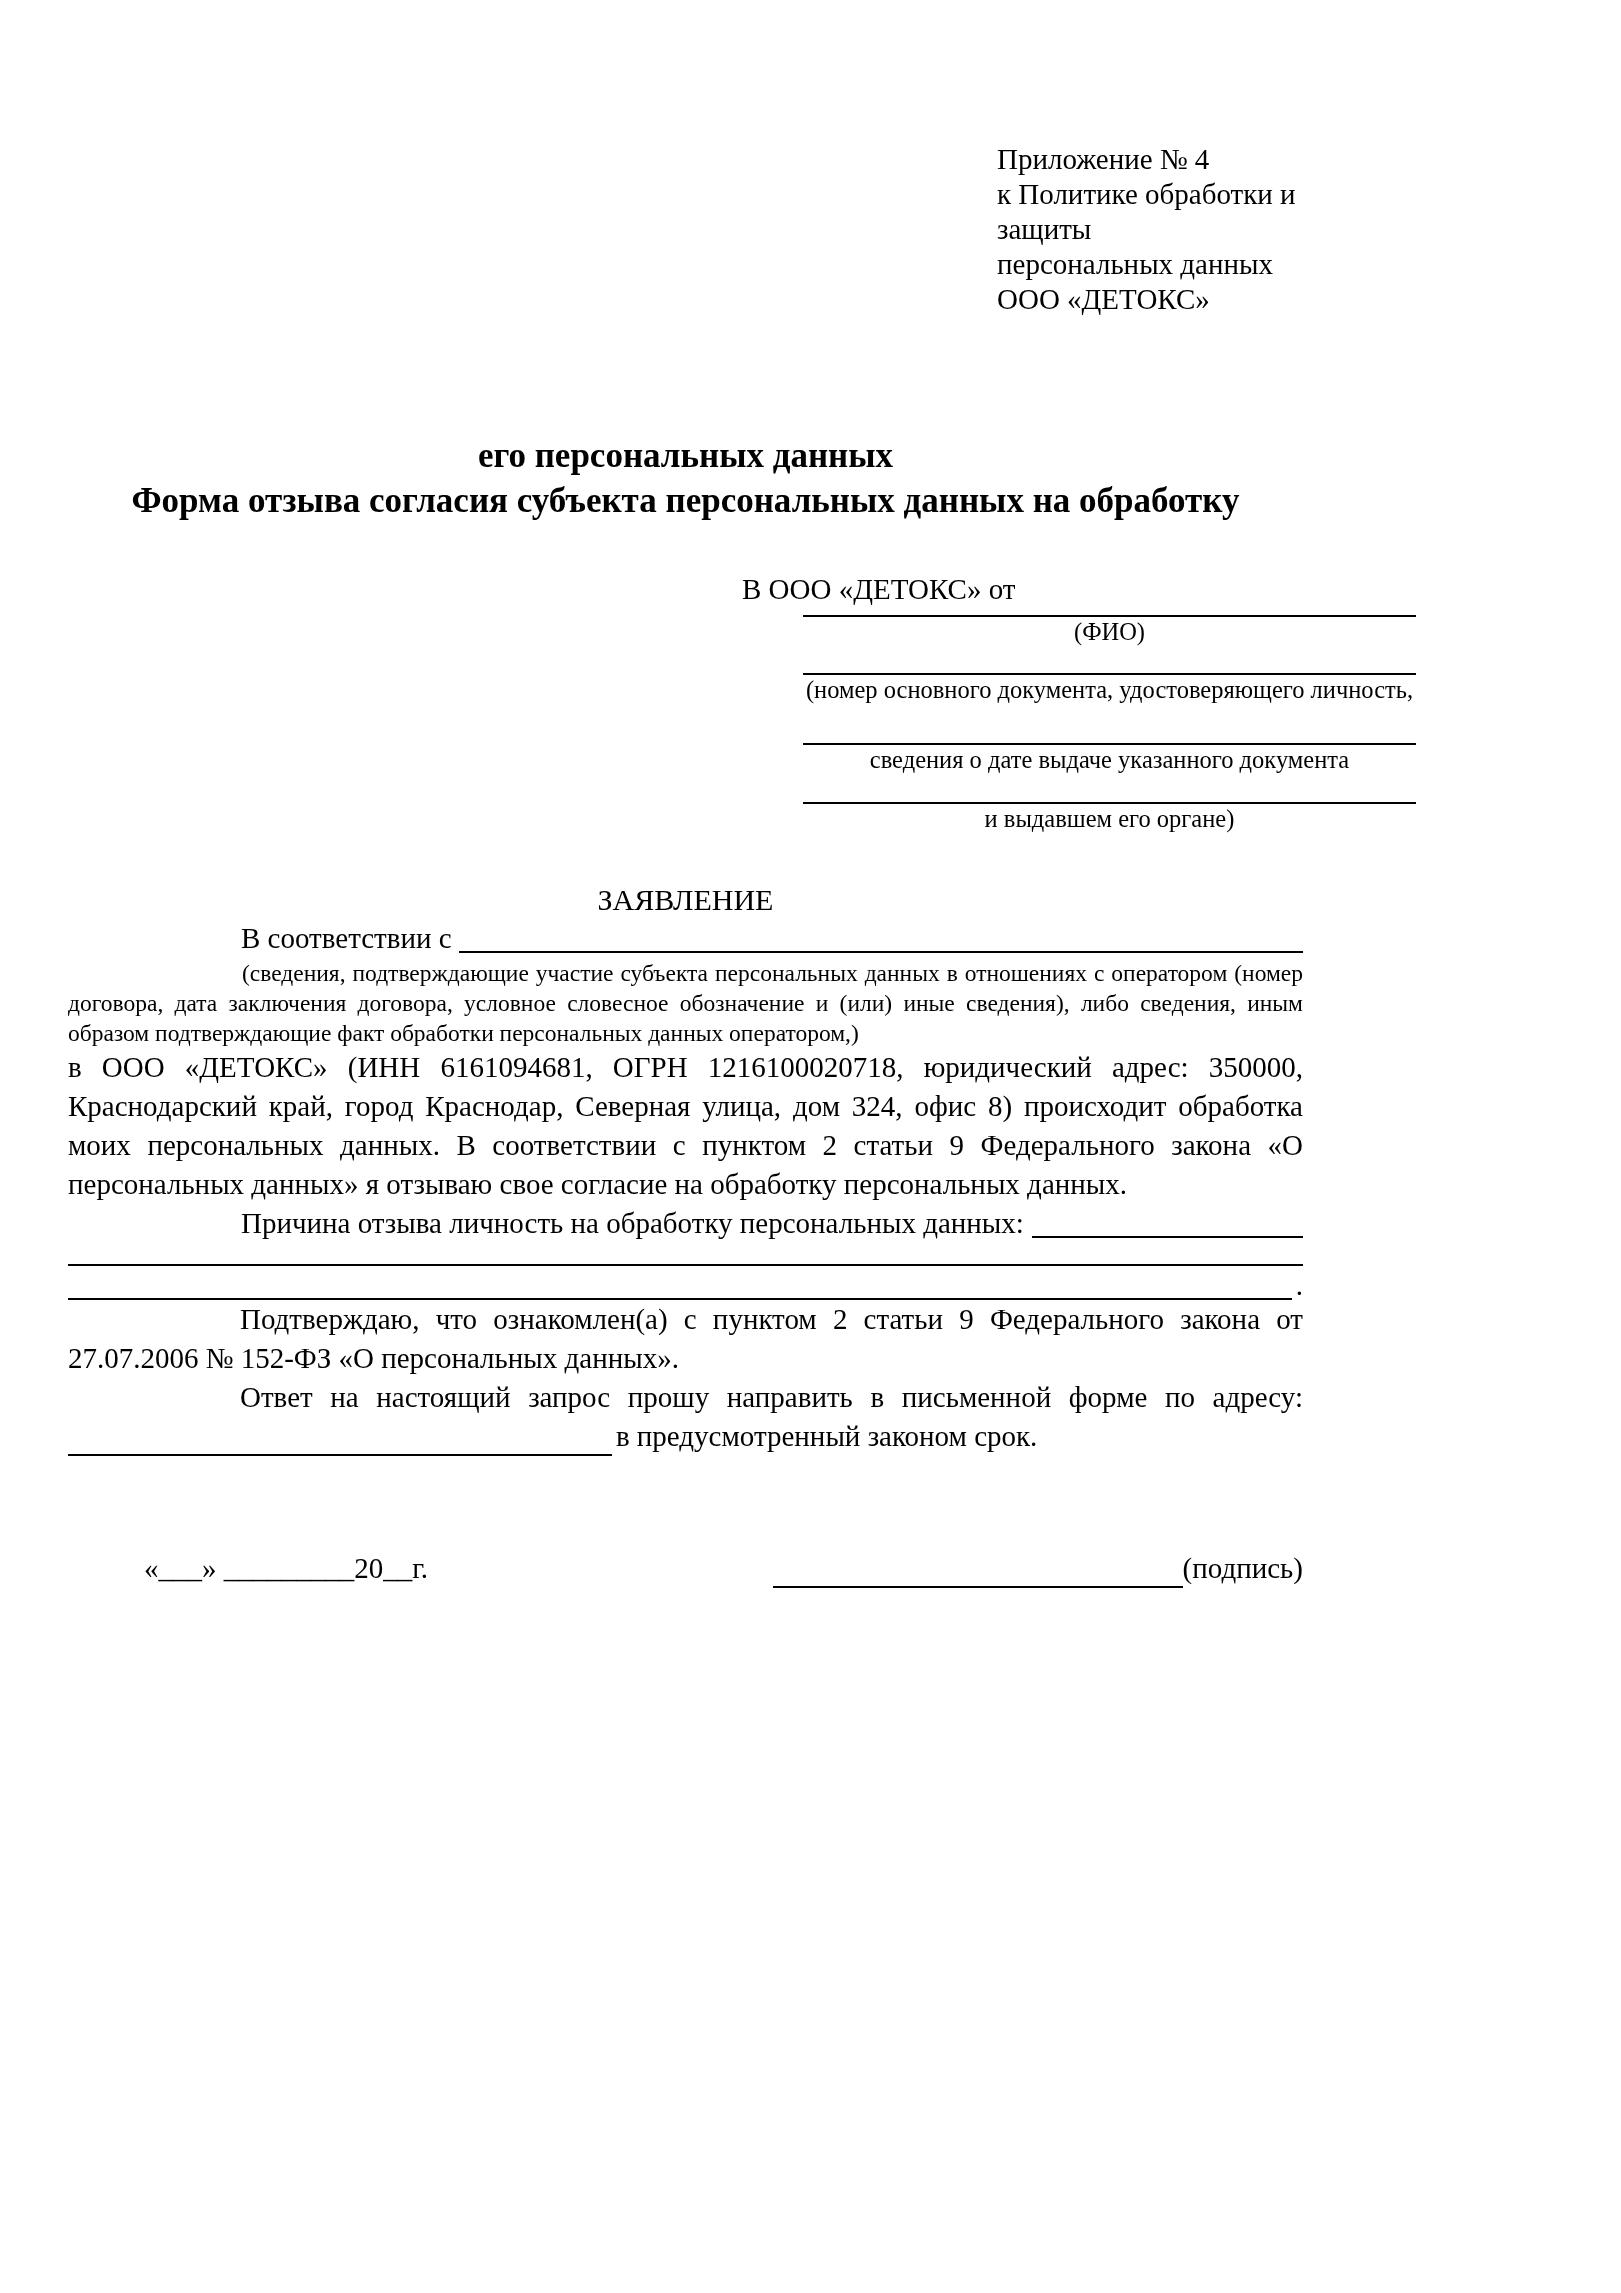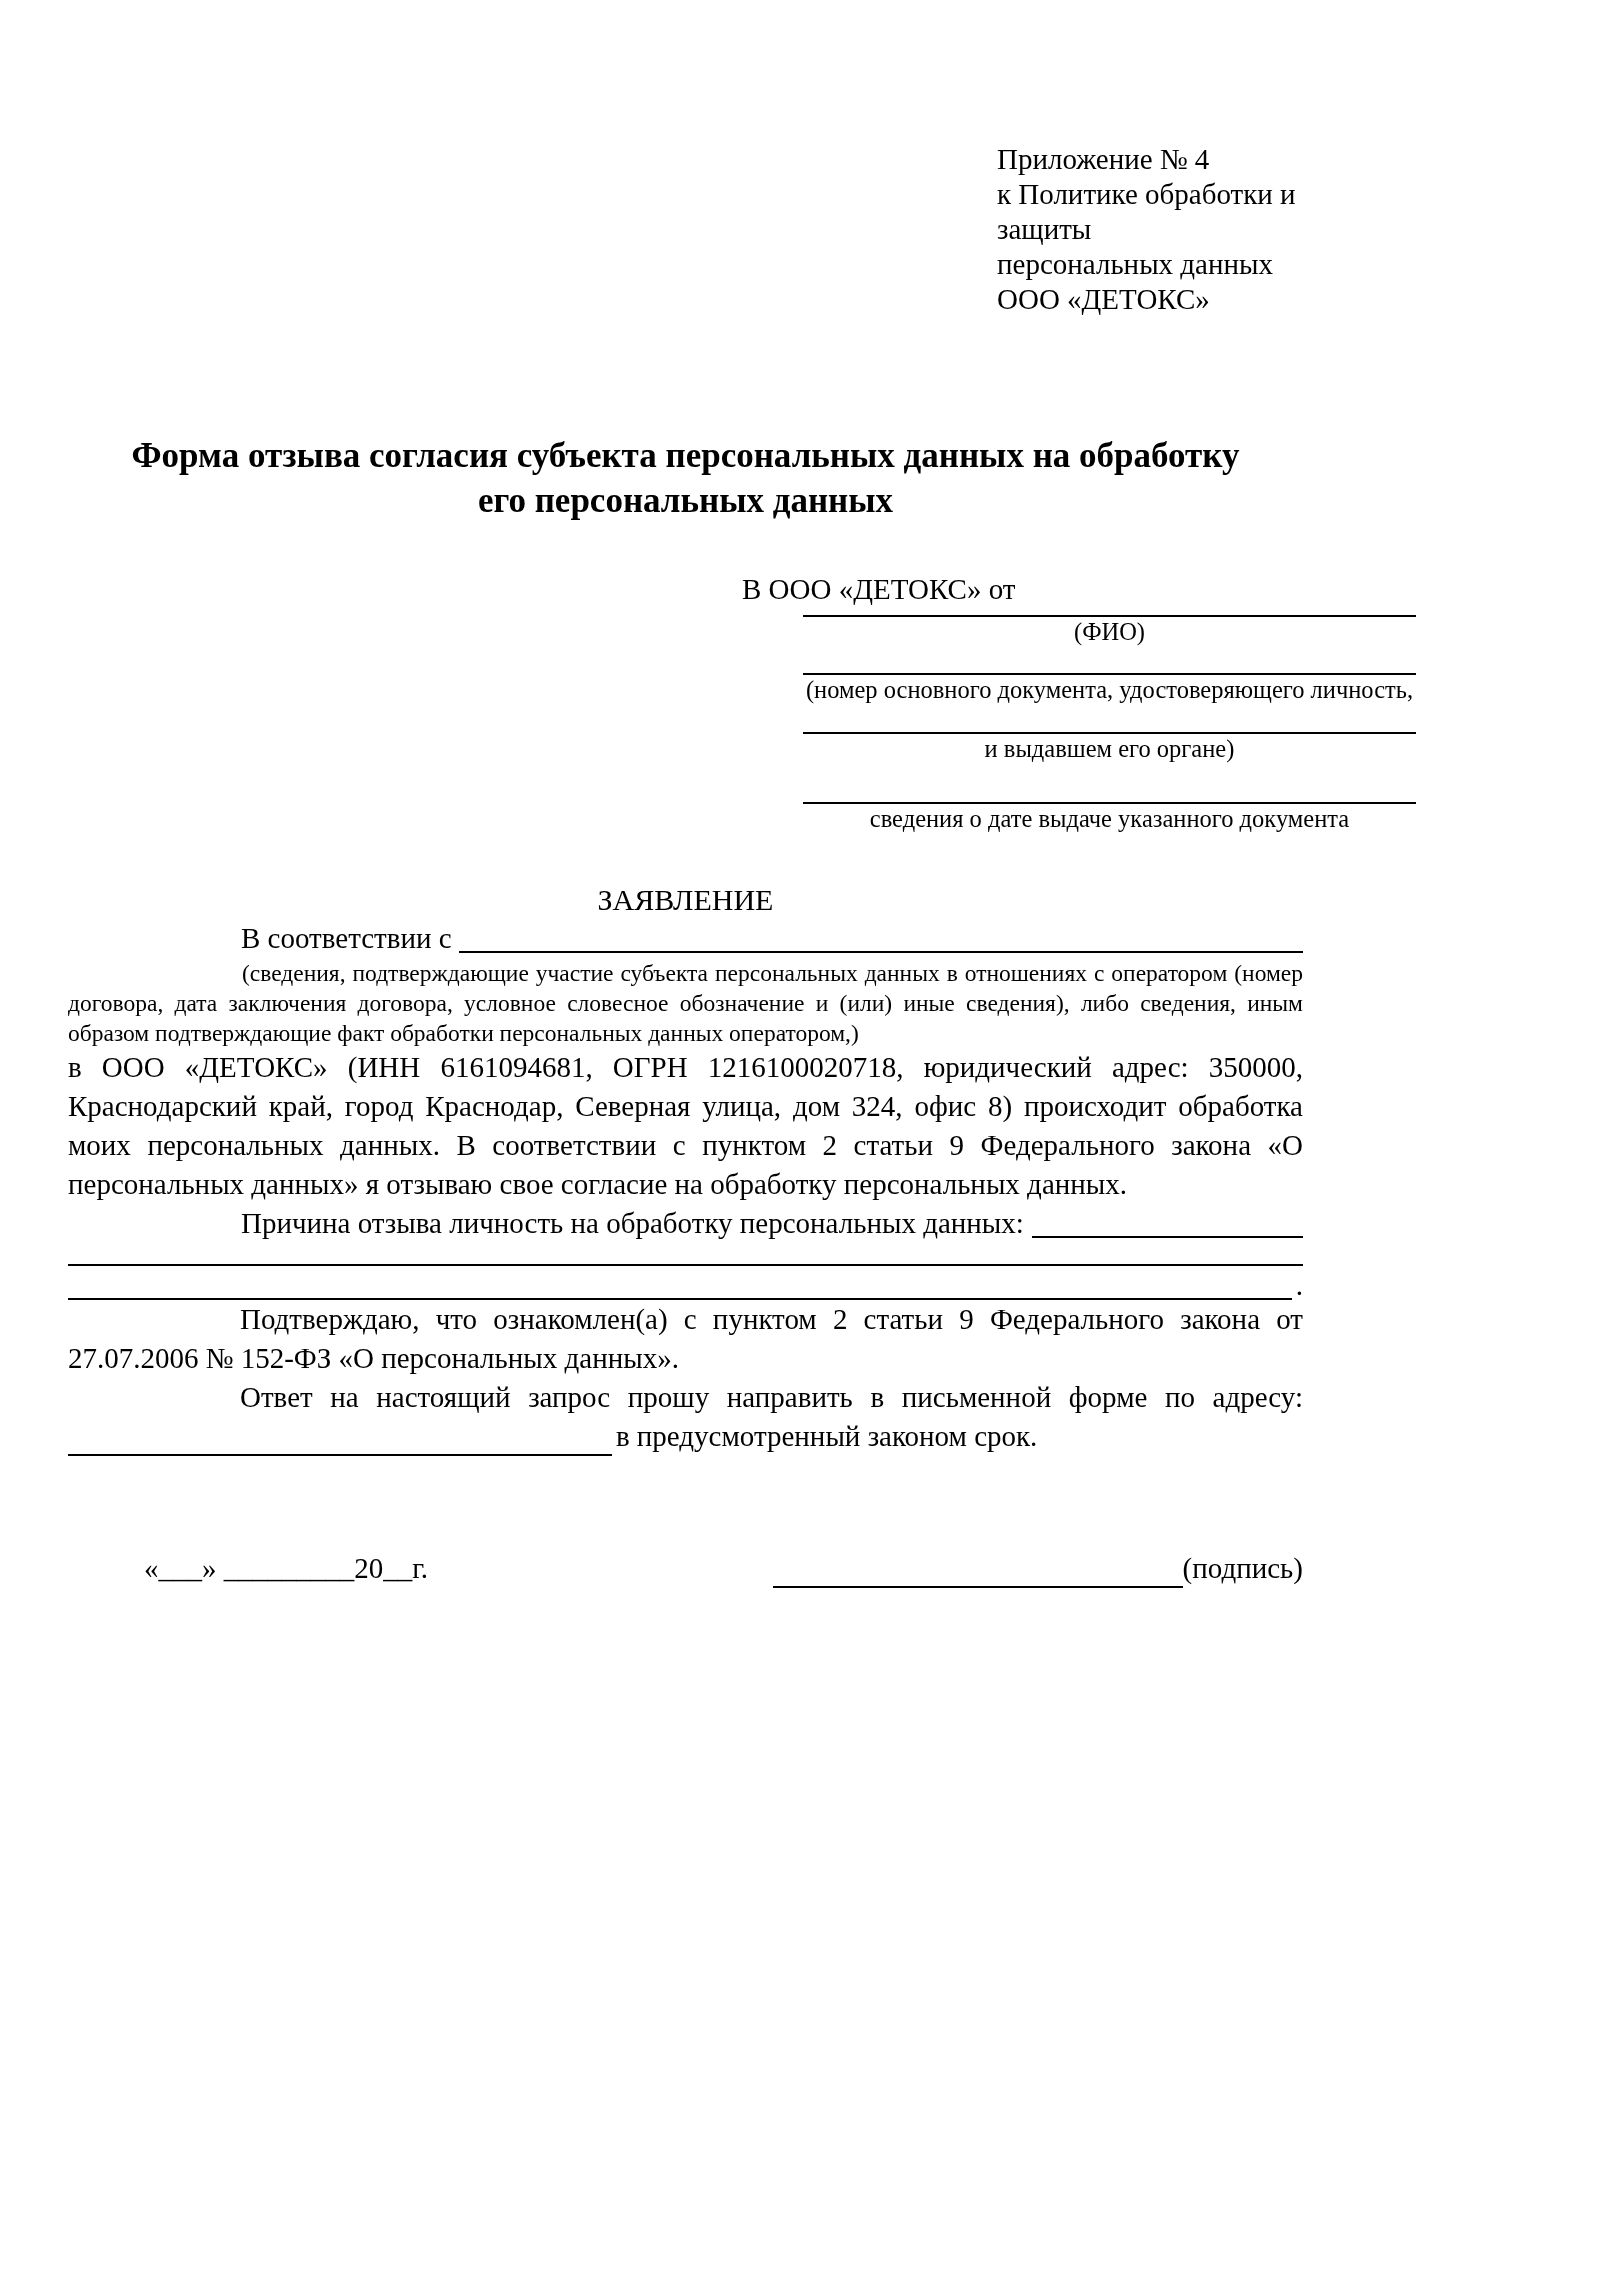--- a/index.html
+++ b/index.html
@@ -59,42 +59,42 @@
 <div class="page">
 
   <div class="appendix">
     <div>Приложение № 4</div>
     <div>к Политике обработки и защиты</div>
     <div>персональных данных</div>
     <div>ООО «ДЕТОКС»</div>
   </div>
 
   <div class="title">
+    <div>его персональных данных</div>
     <div>Форма отзыва согласия субъекта персональных данных на обработку</div>
-    <div>его персональных данных</div>
   </div>
 
   <div class="addressee">В ООО «ДЕТОКС» от</div>
 
   <div class="fields">
     <div>
       <div class="field-line fl-1"></div>
       <div class="field-caption">(ФИО)</div>
     </div>
     <div>
       <div class="field-line fl-2"></div>
       <div class="field-caption">(номер основного документа, удостоверяющего личность,</div>
     </div>
     <div>
+      <div class="field-line fl-3"></div>
+      <div class="field-caption">сведения о дате выдаче указанного документа</div>
+    </div>
+    <div>
       <div class="field-line fl-4"></div>
       <div class="field-caption">и выдавшем его органе)</div>
-    </div>
-    <div>
-      <div class="field-line fl-3"></div>
-      <div class="field-caption">сведения о дате выдаче указанного документа</div>
     </div>
   </div>
 
   <div class="heading">ЗАЯВЛЕНИЕ</div>
 
   <div class="line-row">
     <span class="lr-text lr-indent">В соответствии с</span>
     <span class="fill"></span>
   </div>
 

